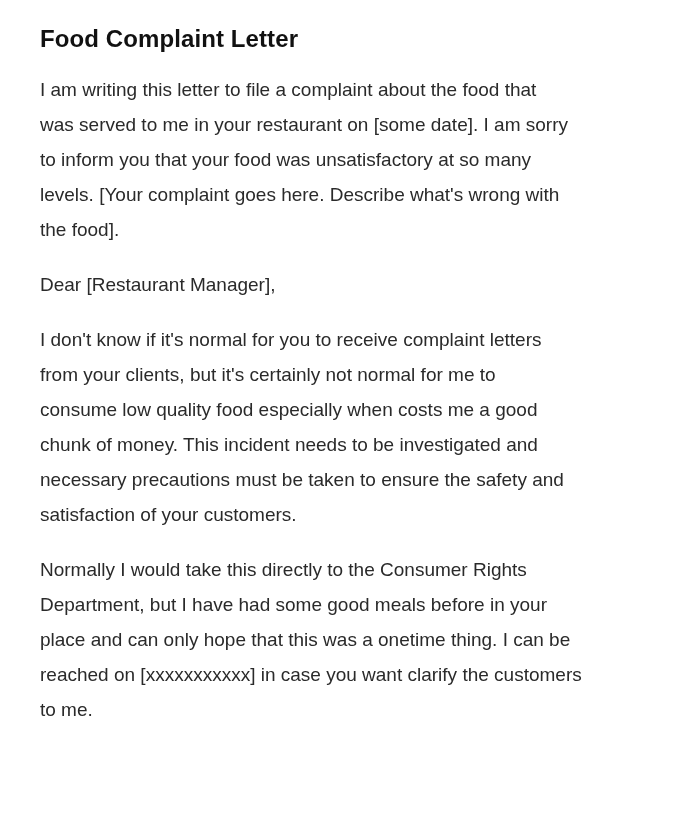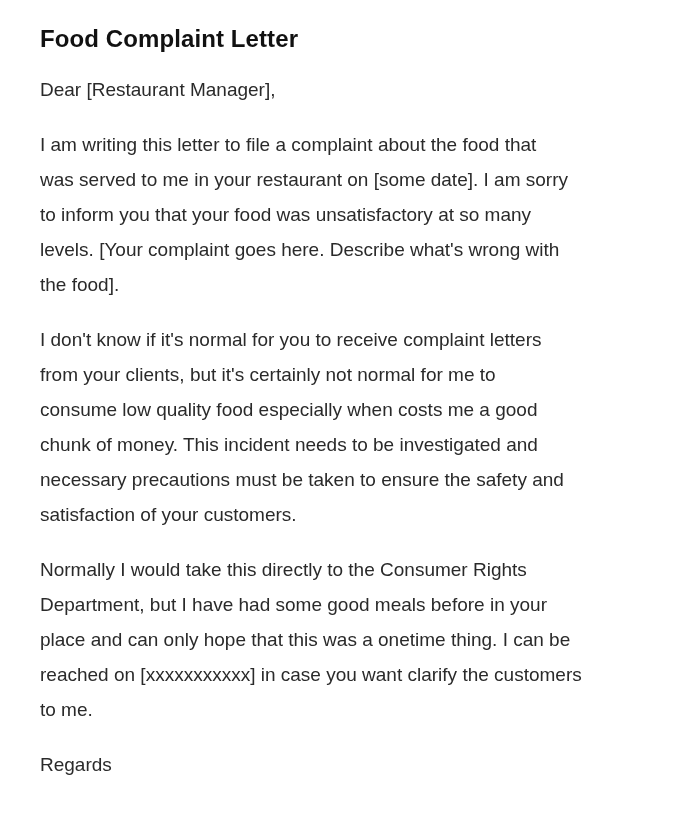--- a/index.html
+++ b/index.html
@@ -44,35 +44,34 @@
     line-height: 35px;
     color: #2a2a2a;
   }
 </style>
 </head>
 <body>
 
 <div class="page">
   <h1 class="letter-title">Food Complaint Letter</h1>
 
-  <p class="letter-text">Dear [Restaurant Manager],</p>
-
   <p class="letter-text">I am writing this letter to file a complaint about the food that
 was served to me in your restaurant on [some date]. I am sorry
 to inform you that your food was unsatisfactory at so many
 levels. [Your complaint goes here. Describe what's wrong with
 the food].</p>
+
+  <p class="letter-text">Dear [Restaurant Manager],</p>
 
   <p class="letter-text">I don't know if it's normal for you to receive complaint letters
 from your clients, but it's certainly not normal for me to
 consume low quality food especially when costs me a good
 chunk of money. This incident needs to be investigated and
 necessary precautions must be taken to ensure the safety and
 satisfaction of your customers.</p>
 
   <p class="letter-text">Normally I would take this directly to the Consumer Rights
 Department, but I have had some good meals before in your
 place and can only hope that this was a onetime thing. I can be
 reached on [xxxxxxxxxxx] in case you want clarify the customers
 to me.</p>
 
-  <p class="letter-closing">Regards</p>
 </div>
 
 </body></html>

